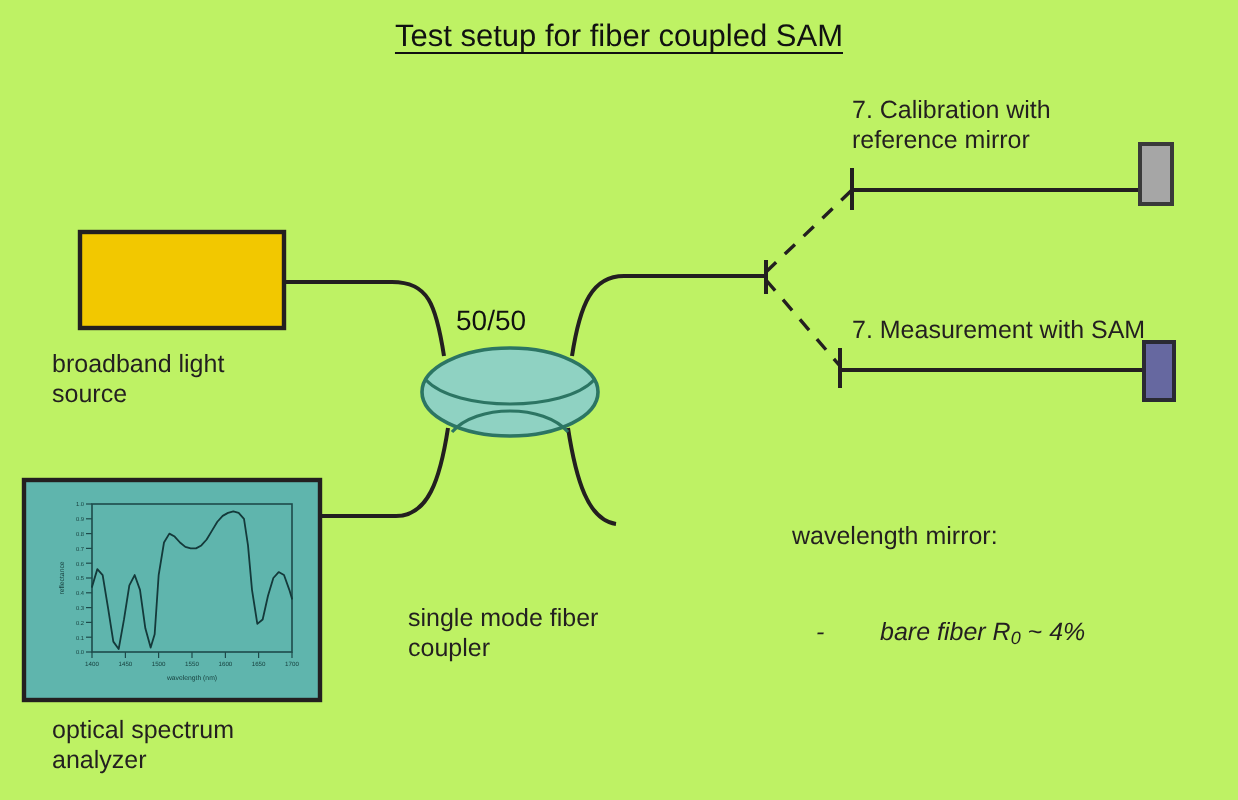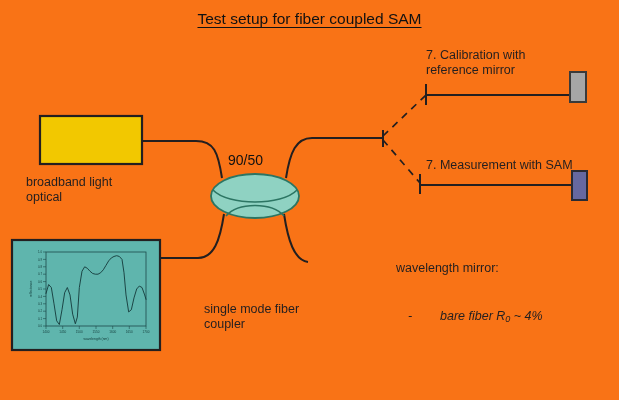--- a/index.html
+++ b/index.html
@@ -4,21 +4,21 @@
 <style>
   html, body {
     margin: 0;
     padding: 0;
     background: #ffffff;
   }
   #stage {
     position: relative;
     width: 619px;
     height: 400px;
-    background: #f97316;
+    background: #bef264;
     font-family: "Liberation Sans", sans-serif;
     overflow: hidden;
   }
   #diagram-svg {
     position: absolute;
     left: 0;
     top: 0;
     width: 619px;
     height: 400px;
   }
@@ -191,24 +191,26 @@
     <g>
       <line x1="420" y1="174" x2="420" y2="194" stroke="#231f20" stroke-width="2"></line>
       <line x1="420" y1="185" x2="572" y2="185" stroke="#231f20" stroke-width="2"></line>
       <rect x="572" y="171" width="15" height="29" fill="#6668a0" stroke="#2a2a33" stroke-width="2"></rect>
     </g>
   </svg>
 
   <div class="lbl" id="page-title"><span class="u">Test setup for fiber coupled SAM</span></div>
 
   <div class="lbl" id="label-source">broadband light
-optical</div>
-
-
-  <div class="lbl" id="label-coupler-ratio">90/50</div>
+source</div>
+
+  <div class="lbl" id="label-osa">optical spectrum
+analyzer</div>
+
+  <div class="lbl" id="label-coupler-ratio">50/50</div>
 
   <div class="lbl" id="label-coupler-name">single mode fiber
 coupler</div>
 
   <div class="lbl" id="label-branch-1">7. Calibration with
 reference mirror</div>
 
   <div class="lbl" id="label-branch-2">7. Measurement with SAM</div>
 
   <div class="lbl" id="notes-block">

